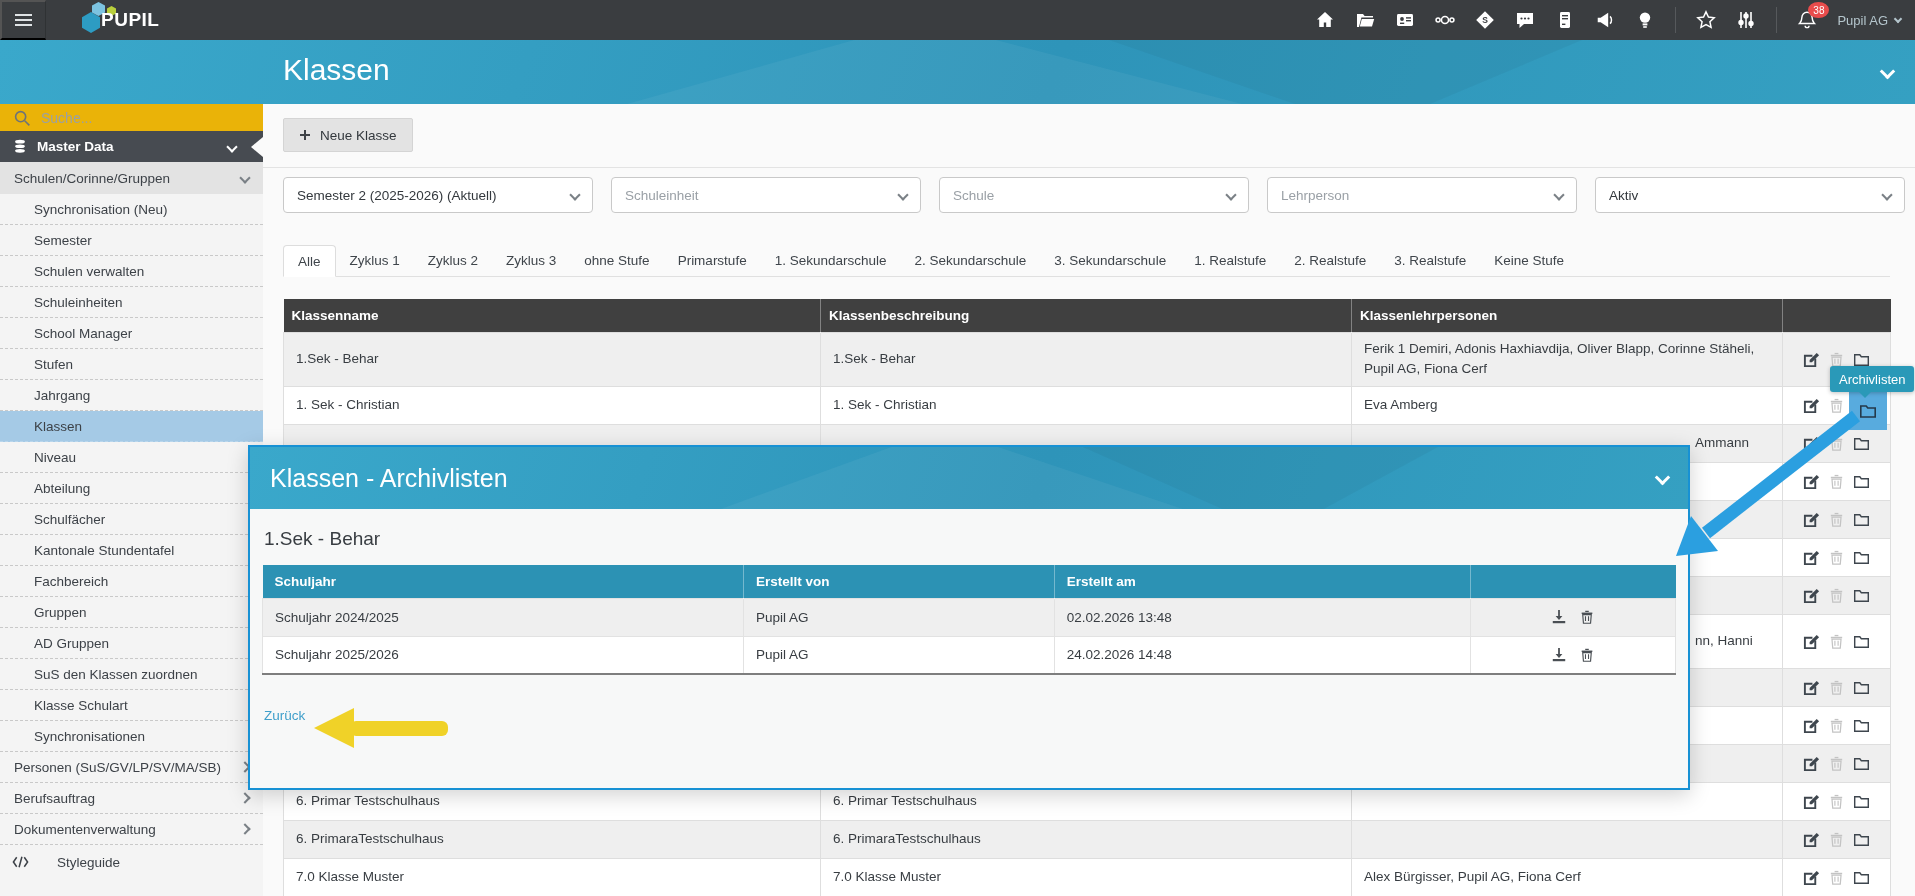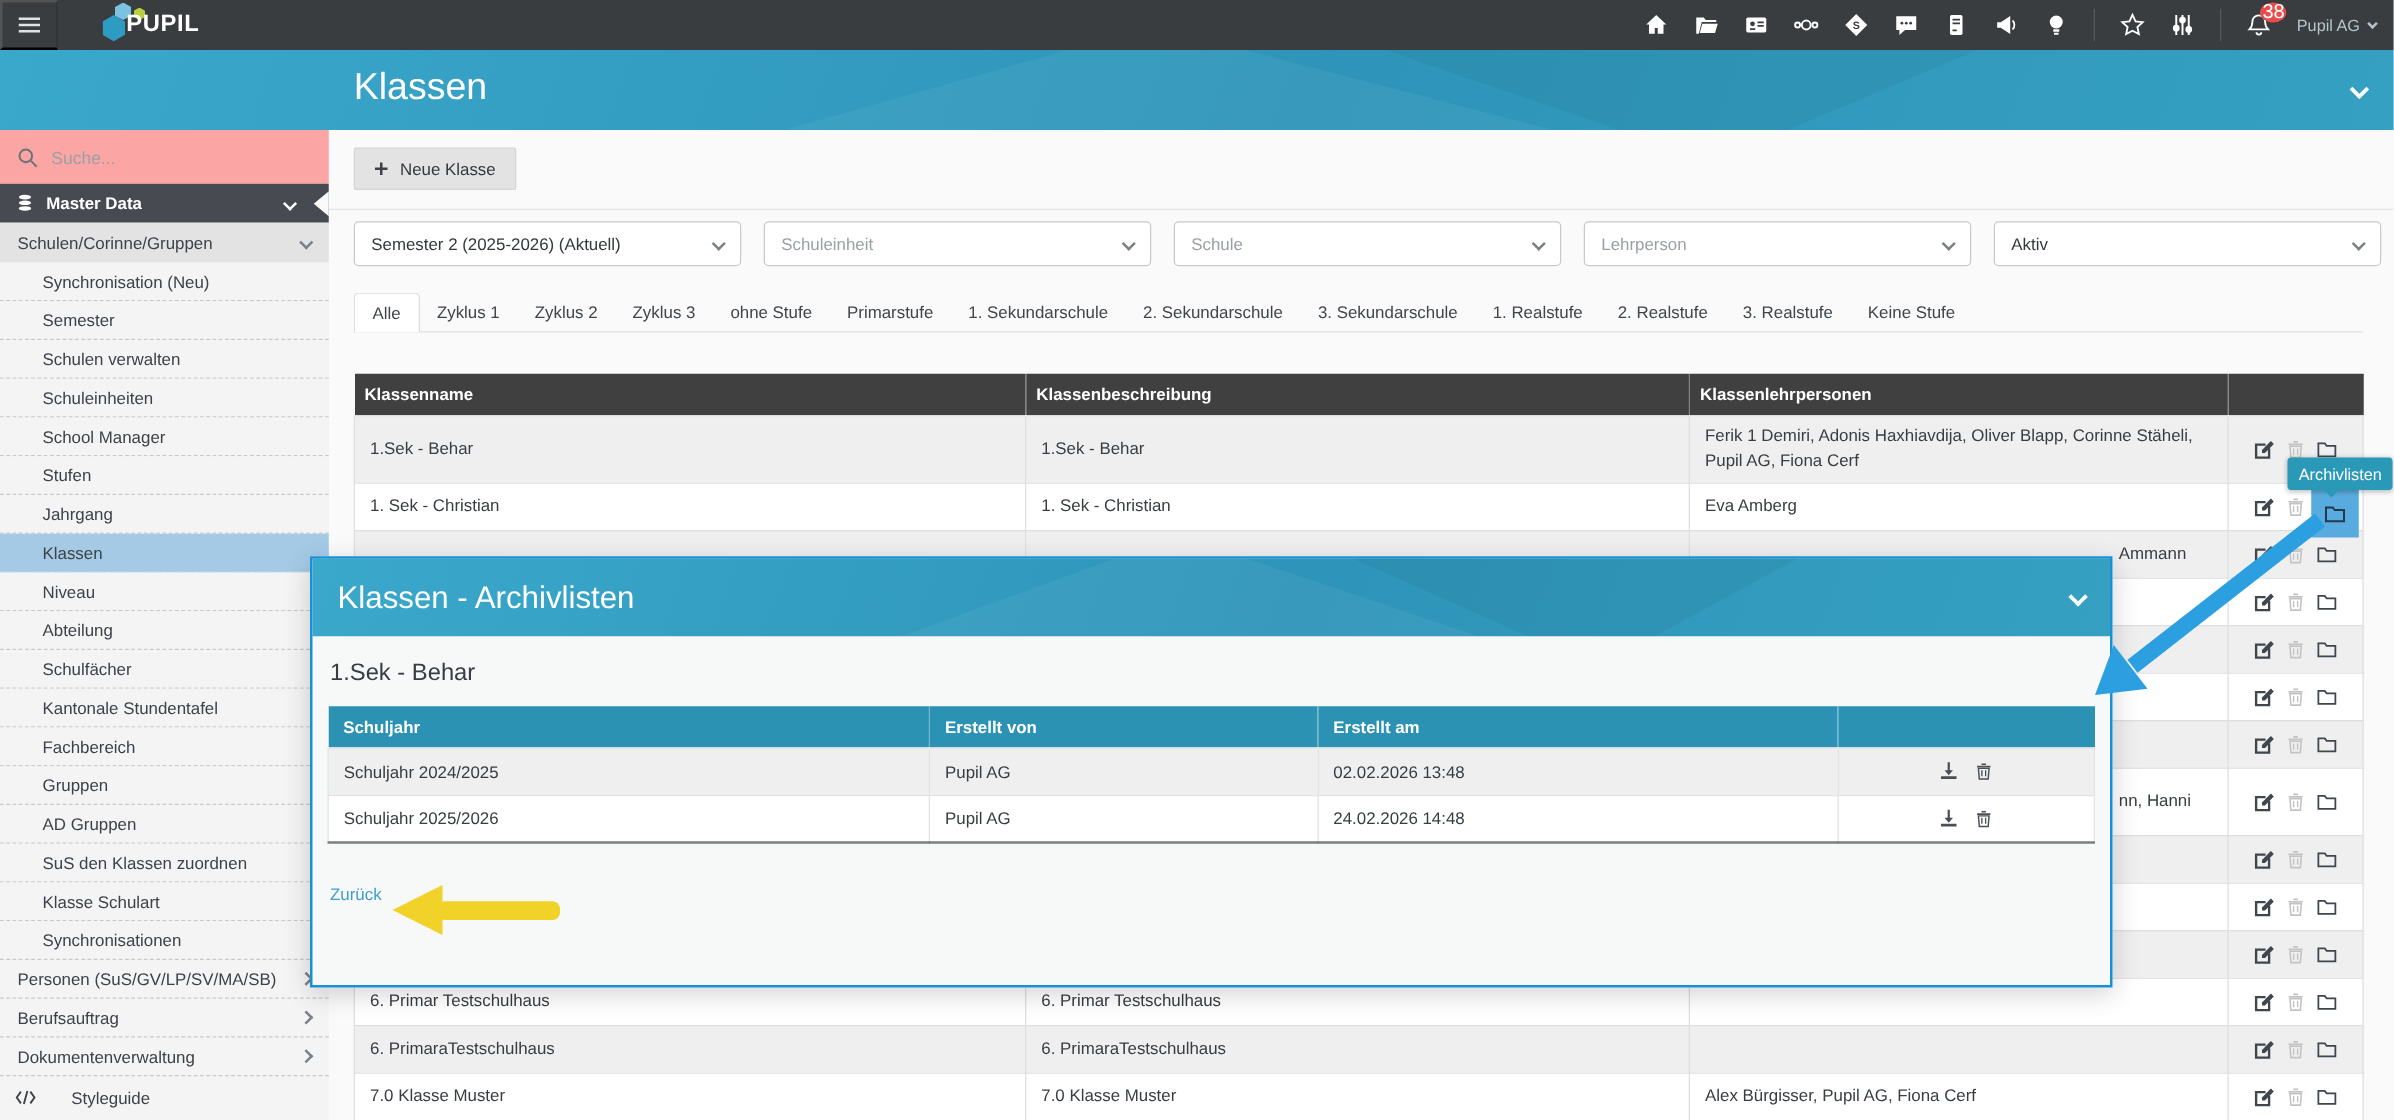--- a/index.html
+++ b/index.html
@@ -15,40 +15,40 @@
   .hex { position:absolute; clip-path:polygon(50% 0,100% 25%,100% 75%,50% 100%,0 75%,0 25%); }
   .hex-big { left:36px; top:12px; width:18px; height:21px; background:#2d9cc3; }
   .hex-mid { left:46px; top:2px; width:13px; height:14px; background:#7cc3e0; }
   .hex-small { left:61px; top:6px; width:9px; height:10px; background:#b9cf3c; }
   .logo-text { position:absolute; left:55px; top:9px; font-size:19px; font-weight:bold; color:#fff; letter-spacing:.5px; }
   .top-icons { margin-left:auto; display:flex; align-items:center; gap:20px; padding-right:14px; }
   .tico { background:none; border:none; cursor:pointer; display:flex; align-items:center; }
   .tico svg { width:20px; height:20px; display:block; }
   .tsep { width:1px; height:26px; background:#56595c; }
   .bellwrap { position:relative; }
-  .badge { position:absolute; top:-8px; right:-12px; min-width:21px; height:16px; background:#e84c4c; color:#fff; font-size:16px; border-radius:50%; display:flex; align-items:center; justify-content:center; }
+  .badge { position:absolute; top:-8px; right:-12px; min-width:21px; height:16px; background:#e84c4c; color:#fff; font-size:10px; border-radius:50%; display:flex; align-items:center; justify-content:center; }
   .user { background:none; border:none; color:#b4c5cc; font-size:13px; display:flex; align-items:center; gap:7px; cursor:pointer; font-family:inherit; }
 
   
   .chev { display:inline-block; width:8px; height:8px; border-right:2px solid #7a8086; border-bottom:2px solid #7a8086; transform:rotate(45deg); flex:none; }
   .chev.r { transform:rotate(-45deg); }
   .chev.w { border-color:#fff; }
   .chev.big { width:11px; height:11px; border-width:3px; }
 
   
   .teal-band { background:linear-gradient(110deg,#3aa8cb,#2e94b9 55%,#35a0c2); position:relative; overflow:hidden; }
   .teal-band::before { content:""; position:absolute; left:28%; top:-30%; width:42%; height:170%; background:rgba(255,255,255,.05); clip-path:polygon(0 100%,48% 0,100% 100%); }
   .teal-band::after { content:""; position:absolute; left:55%; top:-30%; width:30%; height:170%; background:rgba(0,0,0,.04); clip-path:polygon(0 0,100% 0,55% 100%); }
   .page-header { position:absolute; top:40px; left:0; right:0; height:64px; z-index:1; }
   .page-header h1 { position:absolute; left:283px; top:13px; color:#fff; font-size:30px; font-weight:300; z-index:2; }
   .ph-chev { position:absolute; right:22px; top:25px; z-index:2; background:none; border:none; cursor:pointer; }
 
   
   .sidebar { position:absolute; top:104px; left:0; width:263px; bottom:0; background:#f4f4f4; z-index:2; font-size:13.5px; color:#3d4248; }
-  .search { height:43px; background:#fca5a5; display:flex; align-items:center; gap:10px; padding:0 13px; }
+  .search { height:27px; background:#eab308; display:flex; align-items:center; gap:10px; padding:0 13px; }
   .search svg { width:18px; height:18px; flex:none; }
   .search input { border:none; background:transparent; outline:none; font-family:inherit; font-size:14px; color:#555; width:190px; }
   .search input::placeholder { color:#9aa0a5; }
   .side-master { height:31px; background:#474b51; color:#fff; display:flex; align-items:center; gap:10px; padding:0 13px; position:relative; font-weight:bold; cursor:pointer; }
   .side-master .chev { margin-left:auto; margin-right:14px; }
   .side-master svg { width:14px; height:15px; flex:none; }
   .notch { position:absolute; right:0; top:50%; transform:translateY(-50%); width:0; height:0; border-top:10px solid transparent; border-bottom:10px solid transparent; border-right:12px solid #fafafa; }
   .side-group { height:32px; background:#e3e3e3; display:flex; align-items:center; padding:0 14px; cursor:pointer; }
   .side-group .chev { margin-left:auto; }
   .side-list { list-style:none; }
@@ -61,21 +61,21 @@
 
   
   .content { position:absolute; left:263px; top:104px; right:0; bottom:0; background:#fafafa; z-index:1; }
   .btn-new { position:absolute; left:20px; top:14px; height:34px; padding:0 15px; background:#e3e3e3; border:1px solid #d4d4d4; border-radius:2px; font-family:inherit; font-size:13.5px; color:#33383d; display:flex; align-items:center; gap:9px; cursor:pointer; }
   .btn-new svg { width:12px; height:12px; }
   .hr { position:absolute; top:63px; left:0; right:0; border-top:1px solid #e3e3e3; }
   .filters { position:absolute; top:73px; left:20px; display:flex; gap:18px; }
   .filter { width:310px; height:36px; background:#fff; border:1px solid #c9c9c9; border-radius:4px; display:flex; align-items:center; padding:0 13px; font-size:13.5px; color:#33383d; cursor:pointer; }
   .filter.ph { color:#9aa0a6; }
   .filter .chev { margin-left:auto; }
-  .tabs { position:absolute; top:129px; left:20px; right:25px; height:33px; display:flex; align-items:flex-end; border-bottom:1px solid #e0e0e0; }
+  .tabs { position:absolute; top:140px; left:20px; right:25px; height:33px; display:flex; align-items:flex-end; border-bottom:1px solid #e0e0e0; }
   .tab { height:32px; padding:0 14px; display:flex; align-items:center; font-size:13.5px; color:#3f454b; cursor:pointer; white-space:nowrap; }
   .tab.active { background:#fff; border:1px solid #ddd; border-bottom:1px solid #fff; border-radius:4px 4px 0 0; margin-bottom:-1px; }
 
   
   .grid { position:absolute; top:195px; left:20px; width:1607px; border-collapse:collapse; table-layout:fixed; font-size:13.5px; }
   .grid thead th { background:#404040; color:#fff; height:33px; text-align:left; padding:0 8px; font-weight:bold; border-left:1px solid rgba(255,255,255,.35); }
   .grid thead th:first-child { border-left:none; }
   .grid td { border:1px solid #dedede; padding:0 12px; vertical-align:middle; line-height:1.45; }
   .grid tr td { height:38px; }
   .grid tr.h54 td { height:54px; }

